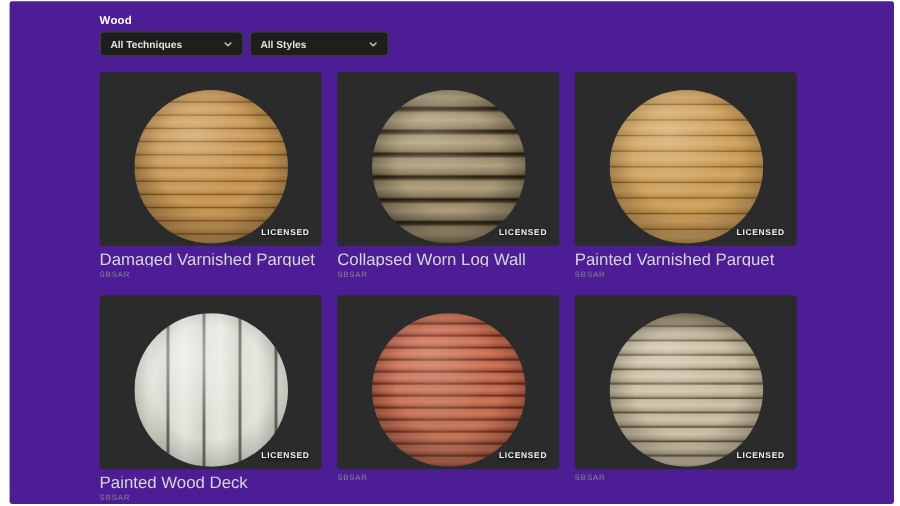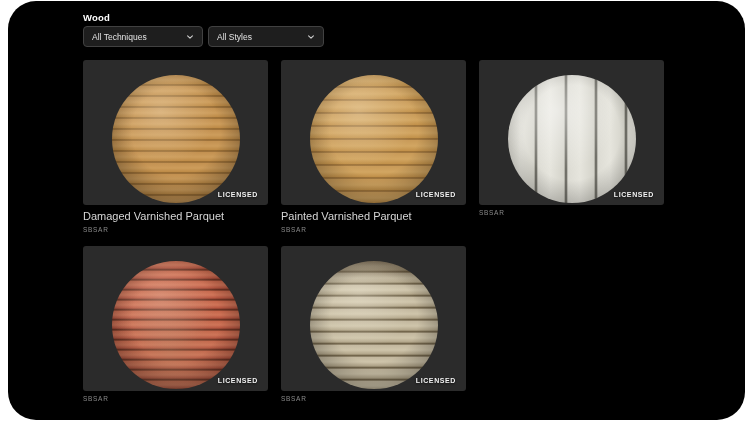--- a/index.html
+++ b/index.html
@@ -1,46 +1,46 @@
 <!DOCTYPE html>
 <html><head>
 <meta charset="utf-8">
 <style>
   * { margin:0; padding:0; box-sizing:border-box; }
   html,body { width:750px; height:422px; background:#ffffff; overflow:hidden;
               font-family:"Liberation Sans", sans-serif; }
 
   .panel { position:absolute; left:8px; top:1px; width:737px; height:419px;
-           background:#000000; border-radius:28px; overflow:hidden; }
+           background:#4c1d95; border-radius:2px; overflow:hidden; }
 
   .page-title { position:absolute; left:75px; top:11px; font-size:9.5px;
                 font-weight:700; color:#ffffff; letter-spacing:0.2px; }
 
   .filters { position:absolute; left:75px; top:25px; display:flex; gap:5px; }
   .dropdown { height:21px; background:#1e1e1e; border:1px solid #414141;
               border-radius:4px; display:flex; align-items:center;
-              justify-content:space-between; padding:0 8px; cursor:pointer; }
+              justify-content:space-between; padding:0 8px; cursor:pointer;font-weight:bold; }
   .dd-techniques { width:120px; }
   .dd-styles { width:116px; }
   .dropdown span { font-size:8.5px; color:#e3e3e3; }
   .chev { width:8px; height:8px; flex:0 0 auto; margin-left:6px; }
 
   .grid { position:absolute; left:75px; top:59px;
           display:grid; grid-template-columns:repeat(3,185px);
           column-gap:13px; grid-auto-rows:186px; }
 
   .card { width:185px; cursor:pointer; }
   .thumb { position:relative; width:185px; height:145px; background:#2b2b2b;
            border-radius:3px; overflow:hidden; }
   .sphere { position:absolute; left:50%; transform:translateX(-50%);
             bottom:2px; width:128px; height:128px; border-radius:50%; }
   .licensed { position:absolute; right:10px; bottom:7px; font-size:7px;
               font-weight:700; color:#f2f2f2; letter-spacing:0.6px;
               text-shadow:0 1px 2px rgba(0,0,0,0.6); }
-  .title { margin-top:6px; font-size:11px; color:#d6d6d6; line-height:11px;
+  .title { margin-top:6px; font-size:14px; color:#d6d6d6; line-height:11px;
            white-space:nowrap; overflow:hidden; }
   .format { margin-top:4px; font-size:6.5px; color:#8a8a8a; letter-spacing:0.7px; }
 
   
   .s-parquet-damaged {
     background:
       radial-gradient(circle at 38% 28%, rgba(255,240,214,0.32) 0%, rgba(255,240,214,0) 46%),
       radial-gradient(circle at 50% 44%, rgba(0,0,0,0) 46%, rgba(0,0,0,0.28) 72%, rgba(18,9,3,0.68) 100%),
       repeating-linear-gradient(180deg, #c29050 0px, #cd9d5c 5px, #bd8a46 9px, #7a5526 10px, #c29050 11px);
   }
@@ -102,35 +102,44 @@
   <div class="grid">
   <div class="card">
     <div class="thumb">
       <div class="sphere s-parquet-damaged"></div>
       <div class="licensed">LICENSED</div>
     </div>
     <div class="title">Damaged Varnished Parquet</div>
     <div class="format">SBSAR</div>
   </div>
 
+  <div class="card">
+    <div class="thumb">
+      <div class="sphere s-log-wall"></div>
+      <div class="licensed">LICENSED</div>
+    </div>
+    <div class="title">Collapsed Worn Log Wall</div>
+    <div class="format">SBSAR</div>
+  </div>
 
   <div class="card">
     <div class="thumb">
       <div class="sphere s-parquet-eroded"></div>
       <div class="licensed">LICENSED</div>
     </div>
     <div class="title">Painted Varnished Parquet</div>
     <div class="format">SBSAR</div>
   </div>
 
   <div class="card">
     <div class="thumb">
       <div class="sphere s-painted-deck"></div>
       <div class="licensed">LICENSED</div>
     </div>
+    <div class="title">Painted Wood Deck</div>
     <div class="format">SBSAR</div>
   </div>
 
   <div class="card">
     <div class="thumb">
       <div class="sphere s-painted-siding"></div>
       <div class="licensed">LICENSED</div>
     </div>
     <div class="format">SBSAR</div>
   </div>

